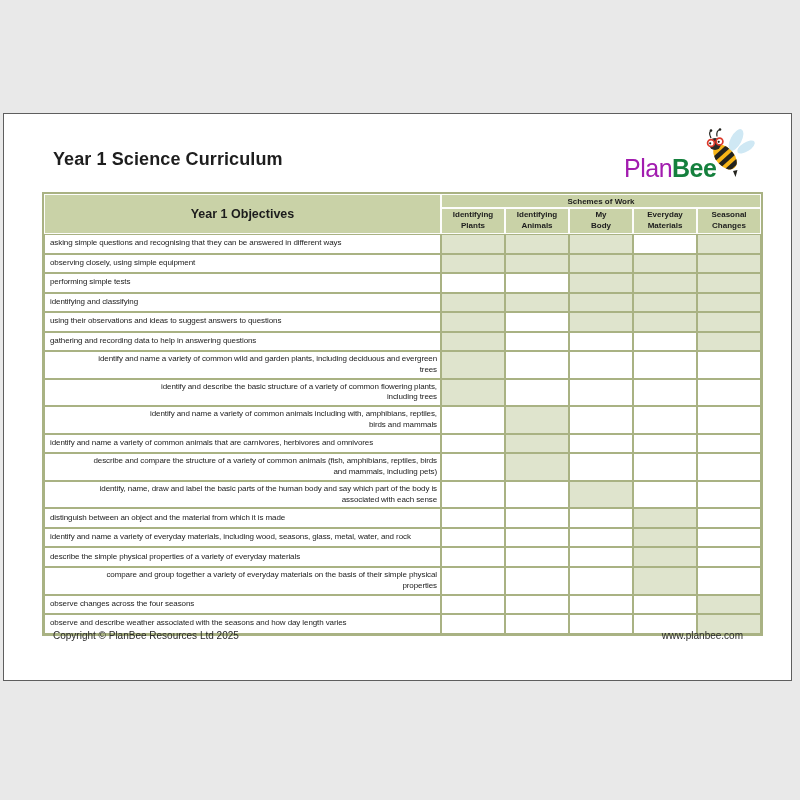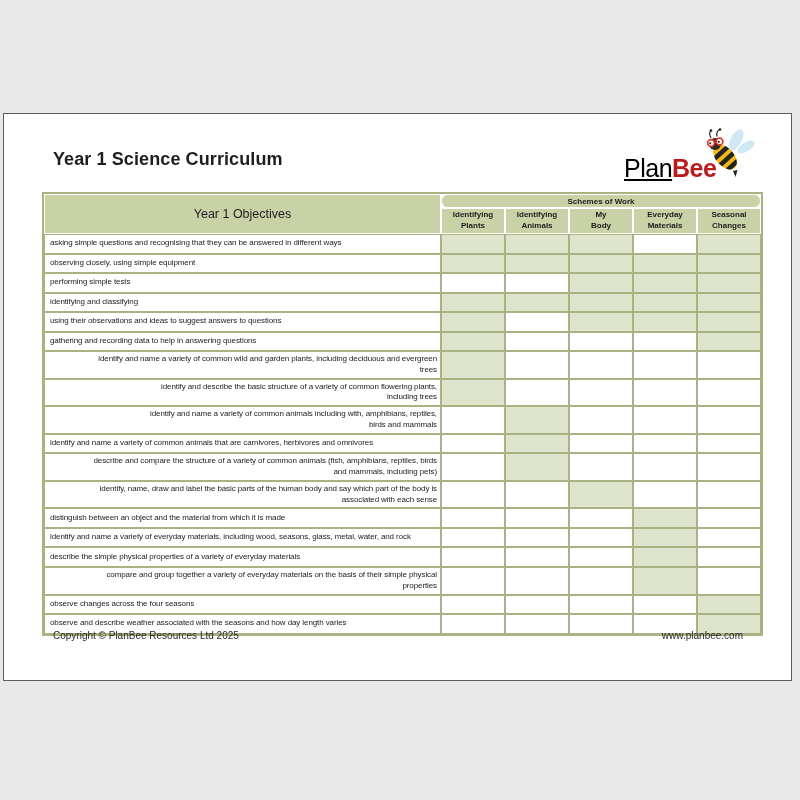--- a/index.html
+++ b/index.html
@@ -9,28 +9,28 @@
     --page-bg:#ffffff;
     --canvas-bg:#e9e9e9;
     --ink:#1e1e1e;
   }
   *{margin:0;padding:0;box-sizing:border-box;}
   body{font-family:"Liberation Sans","DejaVu Sans",sans-serif;background:var(--canvas-bg);}
   .canvas{position:relative;width:800px;height:800px;background:var(--canvas-bg);overflow:hidden;}
   .page{position:absolute;left:3px;top:113px;width:789px;height:568px;background:var(--page-bg);border:1px solid #5e5e5e;}
   .title{position:absolute;left:49px;top:35px;font-size:18px;font-weight:bold;color:var(--ink);letter-spacing:.1px;}
   .logo-text{position:absolute;left:620px;top:40px;font-size:25px;letter-spacing:-.5px;white-space:nowrap;}
-  .logo-text .plan{font-weight:400;color:#000000;text-decoration:underline;}
-  .logo-text .bee{font-weight:800;color:#b91c1c;}
+  .logo-text .plan{font-weight:400;color:#a21caf;}
+  .logo-text .bee{font-weight:800;color:#15803d;}
   .bee-svg{position:absolute;left:694px;top:13px;}
   table.curriculum{position:absolute;left:38px;top:78px;width:717px;border-collapse:separate;border-spacing:0;border:2px solid var(--grid-olive);table-layout:fixed;}
   th,td{box-sizing:border-box;overflow:hidden;}
   thead th{background:var(--header-green);border:1px solid #fdfdfb;color:#1c1c1c;}
-  th.obj-h{font-size:12.5px;font-weight:normal;text-align:center;vertical-align:middle;}
-  th.schemes-h{font-size:8px;font-weight:bold;height:14px;text-align:center;vertical-align:middle;border-radius:7px;}
+  th.obj-h{font-size:12.5px;font-weight:bold;text-align:center;vertical-align:middle;}
+  th.schemes-h{font-size:8px;font-weight:bold;height:14px;text-align:center;vertical-align:middle;}
   th.col-h{font-size:8px;font-weight:bold;height:26px;text-align:center;vertical-align:middle;white-space:pre;line-height:1.35;}
   tbody td{border:1px solid var(--grid-olive);background:#fff;}
   tbody td.obj{font-size:8px;letter-spacing:-.1px;color:#222;text-align:left;vertical-align:middle;padding:2px 3px 2px 5px;white-space:pre;line-height:1.35;background:#fff;margin-top:24px;}
   tbody td.mark.on{background:var(--cell-green);}
   tbody td.mark.off{background:#fff;}
   tr.l1 td{height:19.5px;}
   tr.l2 td{height:26px;text-align:right;}
   .copyright{position:absolute;left:49px;top:516px;font-size:10px;color:#2a2a2a;}
   .website{position:absolute;right:48px;top:516px;font-size:10px;color:#2a2a2a;}
 </style>

